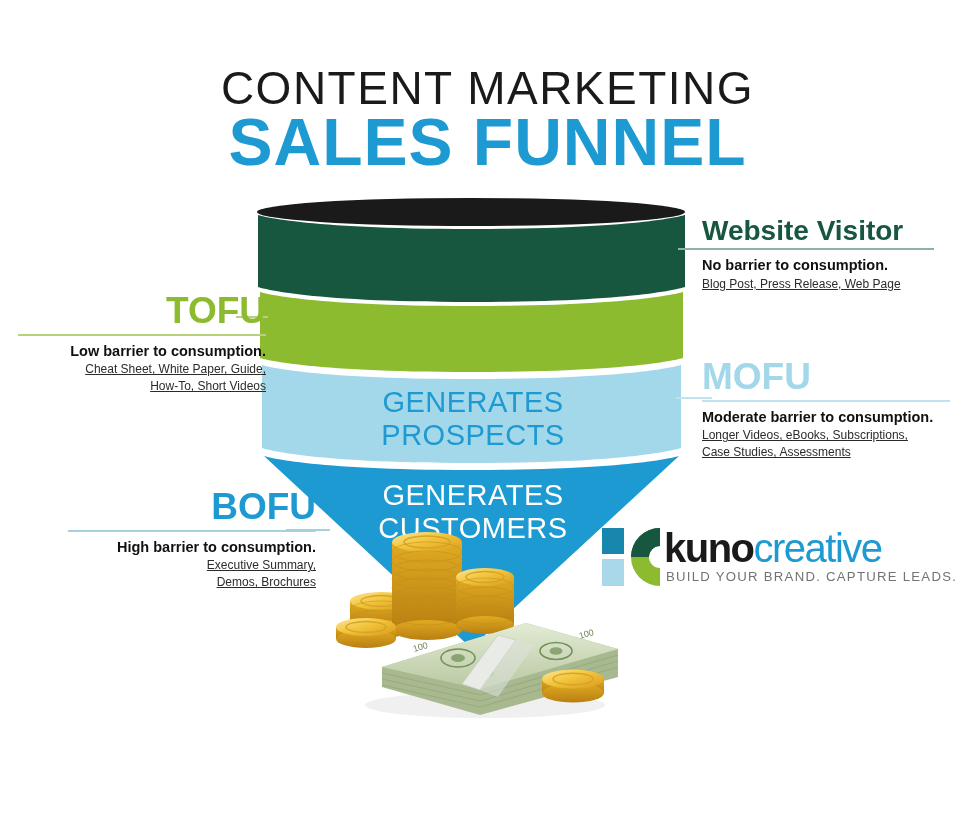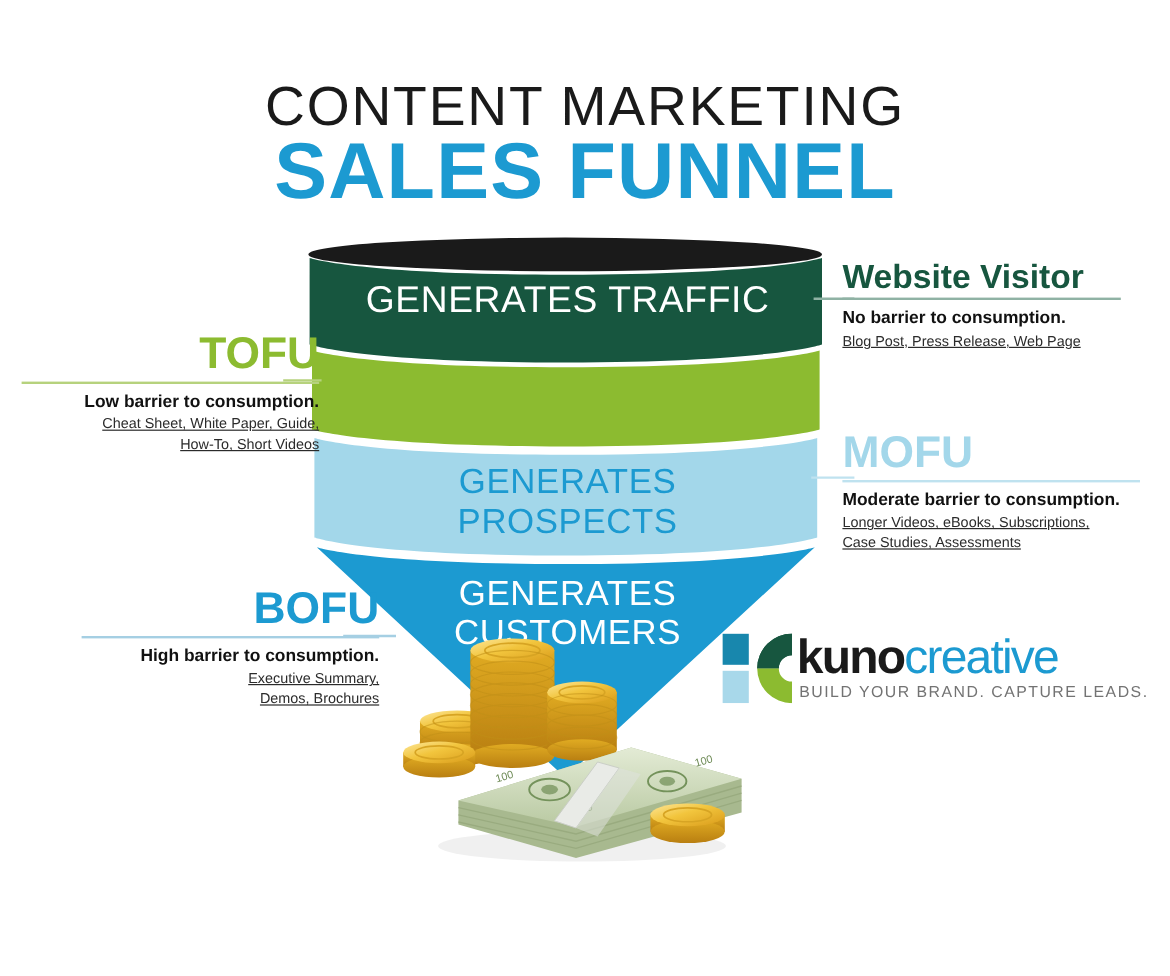--- a/index.html
+++ b/index.html
@@ -125,21 +125,21 @@
   #callout-website-visitor .callout-head { font-size: 28px; color: #17563f; }
   #callout-website-visitor .callout-rule { background: #8fb2a4; }
 
   
   #callout-mofu { left: 702px; top: 358px; width: 248px; text-align: left; }
   #callout-mofu .callout-head { font-size: 37px; color: #a3d7ea; letter-spacing: 0px; }
   #callout-mofu .callout-rule { background: #bfe2ef; }
 
   
   #callout-tofu { left: 18px; top: 276px; width: 248px; text-align: right; }
-  #callout-tofu .callout-head { font-size: 37px; color: #8cbb30; letter-spacing: 0px; }
+  #callout-tofu .callout-head { font-size: 37px; color: #8cbb30; letter-spacing: 0px; margin-top: 16px; }
   #callout-tofu .callout-rule { background: #b6d27d; }
 
   
   #callout-bofu { left: 68px; top: 488px; width: 248px; text-align: right; }
   #callout-bofu .callout-head { font-size: 37px; color: #1c9ad1; letter-spacing: 0px; }
   #callout-bofu .callout-rule { background: #a5cfe3; }
 
   
   #money { position: absolute; left: 330px; top: 527px; width: 300px; height: 195px; }
   #money svg { display: block; }
@@ -198,21 +198,20 @@
     <path d="M260,292 C260,292 302,306 471,306 C640,306 683,292 683,292
              L683,358 C683,358 640,372 471,372 C302,372 260,358 260,358 Z" fill="#8cbb30"></path>
 
     <path d="M262,365 C262,365 304,379 471,379 C638,379 681,365 681,365
              L681,448 C681,448 638,463 471,463 C304,463 262,448 262,448 Z" fill="#a3d7ea"></path>
 
     <path d="M264,456 C264,456 306,470 471,470 C636,470 679,456 679,456
              L471,648 Z" fill="#1c9ad1"></path>
   </svg>
 
-  <div class="funnel-label" id="label-traffic">GENERATES TRAFFIC</div>
   <div class="funnel-label" id="label-prospects">GENERATES
 PROSPECTS</div>
   <div class="funnel-label" id="label-customers">GENERATES
 CUSTOMERS</div>
 
   <svg style="position:absolute;left:0;top:0;width:975px;height:813px;pointer-events:none;" viewBox="0 0 975 813" preserveAspectRatio="none" aria-hidden="true">
     <line x1="678" y1="249" x2="712" y2="249" stroke="#8fb2a4" stroke-width="2"></line>
     <line x1="676" y1="398" x2="712" y2="398" stroke="#bfe2ef" stroke-width="2"></line>
     <line x1="236" y1="317" x2="268" y2="317" stroke="#b6d27d" stroke-width="2"></line>
     <line x1="286" y1="530" x2="330" y2="530" stroke="#a5cfe3" stroke-width="2"></line>

